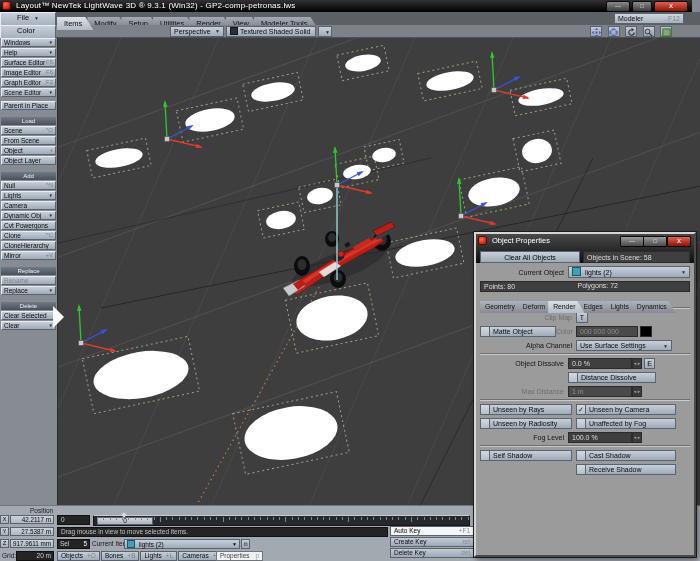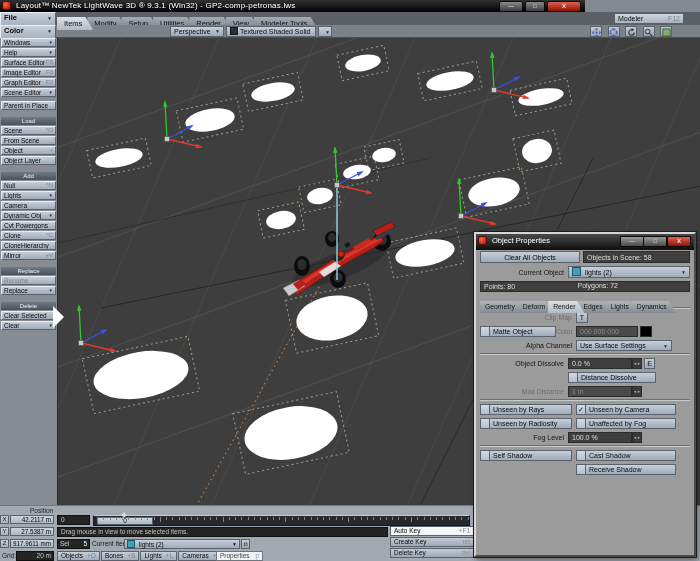--- a/index.html
+++ b/index.html
@@ -1,34 +1,34 @@
 <!DOCTYPE html>
 <html><head>
 <meta charset="utf-8">
 <style>
   html,body{margin:0;padding:0;background:#111;}
   #app{position:relative;width:700px;height:561px;background:#84898f;overflow:hidden;
        font-family:"Liberation Sans",sans-serif;-webkit-font-smoothing:antialiased;}
   .abs{position:absolute;}
   
-  #titlebar{left:0;top:0;width:585px;height:12px;background:linear-gradient(#323232,#000);
+  #titlebar{left:0;top:0;width:692px;height:12px;background:linear-gradient(#323232,#000);
             color:#fff;font-size:8px;line-height:12px;}
   #lw-logo{left:2px;top:1px;width:9px;height:9px;background:radial-gradient(circle at 35% 35%,#ff6a4a,#a31205);
            border-radius:2px;border:1px solid #5d0a02;box-sizing:border-box;}
   #title-text{left:16px;top:0;white-space:nowrap;letter-spacing:.2px;}
   .winbtn{top:1px;height:9px;border-radius:2px;border:1px solid #0a0a0a;color:#e8e8e8;
           font-size:6px;line-height:8px;text-align:center;background:linear-gradient(#8a8a8a,#3c3c3c);}
   #btn-min{right:62px;width:22px;} #btn-max{right:40px;width:18px;}
   #btn-close{right:4px;width:32px;background:linear-gradient(#e2604c,#8d1408);font-weight:bold;}
   
   #menurow{left:0;top:12px;width:700px;height:13px;background:#5c6065;}
   #row2{left:0;top:25px;width:700px;height:13px;background:#7d8288;border-bottom:1px solid #4e5256;box-sizing:border-box;}
   .menu-dd{left:0;width:56px;height:16px;background:linear-gradient(#c7cfd8,#a0adbb);
            border:1px solid #59626d;border-top-color:#e9eef3;border-left-color:#e9eef3;
-           box-sizing:border-box;font-size:7.5px;line-height:10px;color:#0a0a0a;padding:0 3px;font-weight:bold;}
+           box-sizing:border-box;font-size:7.5px;line-height:10px;color:#0a0a0a;padding:0 16px;}
   .menu-dd .dd{float:right;font-size:5px;color:#23303c;line-height:10px;}
   #main-tabs{left:57px;top:12px;height:13px;white-space:nowrap;}
   .mtab{display:inline-block;height:13px;line-height:13px;padding:0 11px 0 7px;margin-right:-6px;
         font-size:7.5px;color:#101010;background:linear-gradient(#a4abb3,#767d85);
         clip-path:polygon(0 0,calc(100% - 8px) 0,100% 100%,0 100%);}
   .mtab.active{background:linear-gradient(#dde2e7,#b2bac2);position:relative;z-index:2;}
   #modeler-btn{right:16px;top:13px;width:70px;height:11px;background:linear-gradient(#cfd6dd,#a7b2be);
                border:1px solid #59626d;box-sizing:border-box;font-size:7px;line-height:9px;padding:0 3px;color:#0a0a0a;}
   #modeler-btn .sc{float:right;color:#7c8896;}
   .vdrop{top:26px;height:11px;background:linear-gradient(#c7cfd8,#9fabb9);border:1px solid #59626d;
@@ -56,21 +56,21 @@
   .sgap{height:3px;}
   #collapse-arrow{left:53px;top:306px;width:0;height:0;border-top:11px solid transparent;
                   border-bottom:11px solid transparent;border-left:11px solid #fff;z-index:5;}
   
   #viewport{left:57px;top:38px;width:643px;height:467px;background:#3e3e3e;overflow:hidden;border-left:1px solid #2c2c2c;box-sizing:border-box;}
   #vpsvg{position:absolute;left:-57px;top:-38px;}
   
   #panel{left:474px;top:232px;width:222px;height:325px;background:#9b9b9b;z-index:10;
          border:2px solid;border-color:#d6d6d6 #4a4a4a #4a4a4a #d6d6d6;box-sizing:border-box;
          outline:1px solid #1c1c1c;box-shadow:2px 3px 6px rgba(0,0,0,.45);}
-  #panel-title{left:0;top:0;right:0;height:16px;background:linear-gradient(#4a4a4a,#0e0e0e);
+  #panel-title{left:0;top:0;right:0;height:29px;background:linear-gradient(#4a4a4a,#0e0e0e);
                color:#fff;font-size:7.5px;line-height:13px;}
   #panel-logo{left:2px;top:2px;width:9px;height:9px;background:radial-gradient(circle at 35% 35%,#ff6a4a,#a31205);
               border-radius:2px;border:1px solid #5d0a02;box-sizing:border-box;}
   #panel-title-text{left:16px;top:0;}
   .pwb{top:2px;height:9px;border-radius:1px;border:1px solid #0a0a0a;color:#eee;font-size:6px;
        line-height:8px;text-align:center;background:linear-gradient(#9a9a9a,#4a4a4a);}
   #pw-min{right:50px;width:22px;} #pw-max{right:27px;width:22px;}
   #pw-close{right:3px;width:22px;background:linear-gradient(#e2604c,#8d1408);font-weight:bold;}
   #panel-body{left:0;top:13px;right:0;bottom:0;padding:4px 4px 0 4px;}
   .prow{display:flex;align-items:center;margin-bottom:3px;}

